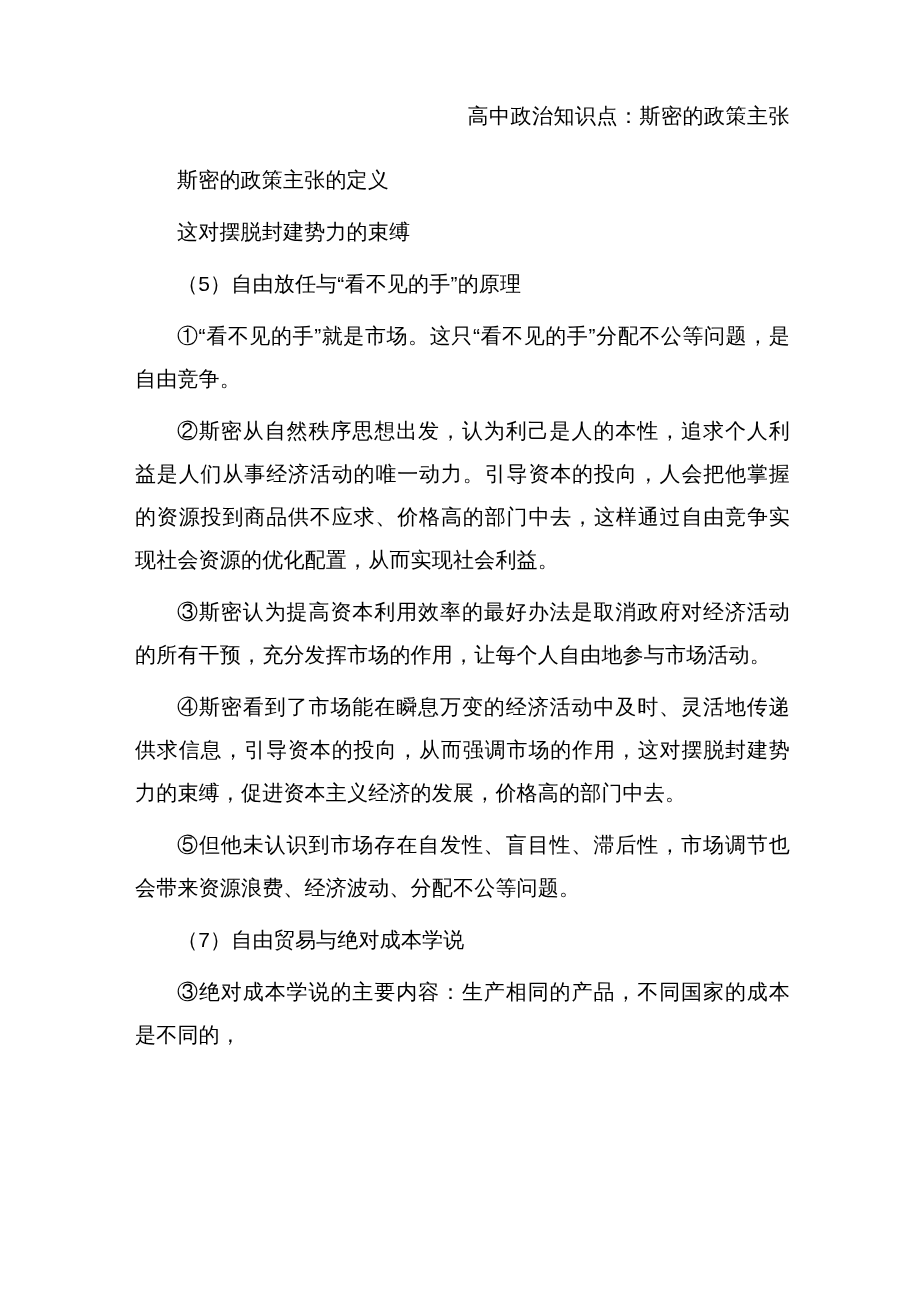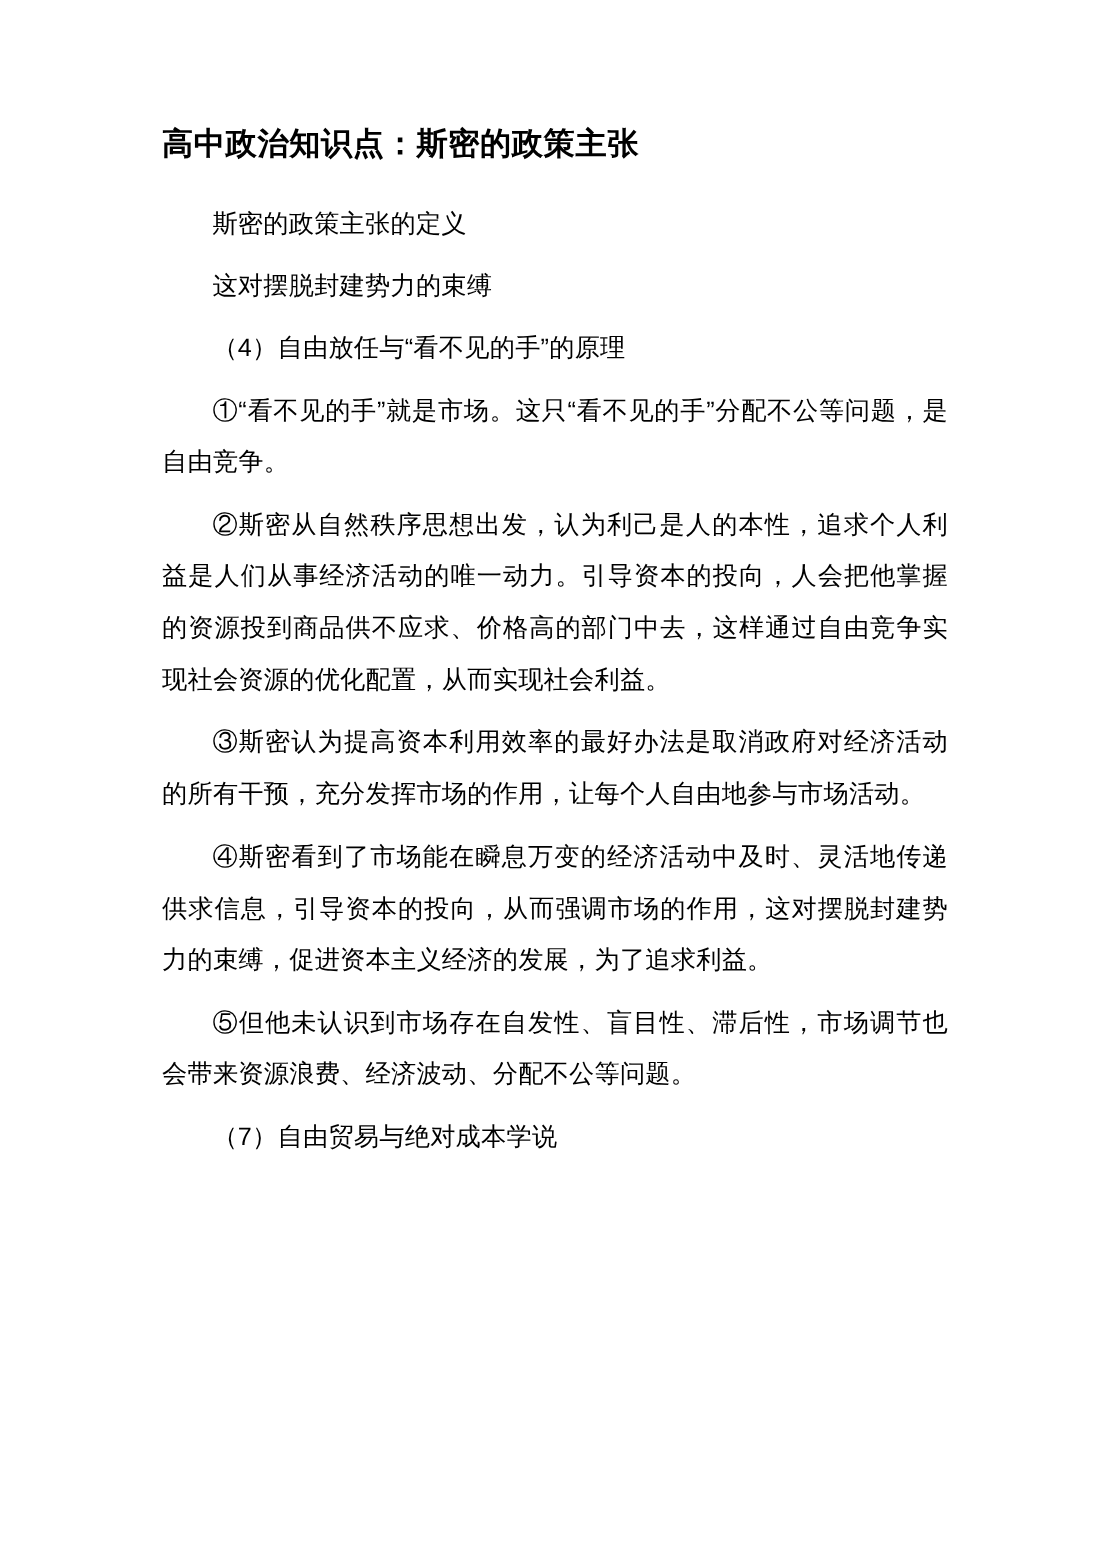--- a/index.html
+++ b/index.html
@@ -15,23 +15,23 @@
     overflow: hidden;
   }
   .page {
     position: relative;
     width: 920px;
     height: 1302px;
     box-sizing: border-box;
     padding: 100px 130px 0 135px;
   }
   .doc-title {
-    font-size: 26px;
-    font-weight: bold;
-    text-align: left;
+    font-size: 21px;
+    font-weight: normal;
+    text-align: right;
     line-height: 1.5;
     margin: 0 0 26px 0;
     letter-spacing: 0.5px;
   }
   .para {
     font-size: 21px;
     line-height: 2.05;
     margin: 0 0 9px 0;
     text-align: justify;
     text-justify: inter-ideograph;
@@ -42,21 +42,22 @@
   }
 </style>
 </head>
 <body>
 
 <div class="page">
   <h1 class="doc-title">高中政治知识点：斯密的政策主张</h1>
   <div class="body-text">
     <p class="para indent">斯密的政策主张的定义</p>
     <p class="para indent">这对摆脱封建势力的束缚</p>
-    <p class="para indent">（4）自由放任与“看不见的手”的原理</p>
+    <p class="para indent">（5）自由放任与“看不见的手”的原理</p>
     <p class="para indent">①“看不见的手”就是市场。这只“看不见的手”分配不公等问题，是自由竞争。</p>
     <p class="para indent">②斯密从自然秩序思想出发，认为利己是人的本性，追求个人利益是人们从事经济活动的唯一动力。引导资本的投向，人会把他掌握的资源投到商品供不应求、价格高的部门中去，这样通过自由竞争实现社会资源的优化配置，从而实现社会利益。</p>
     <p class="para indent">③斯密认为提高资本利用效率的最好办法是取消政府对经济活动的所有干预，充分发挥市场的作用，让每个人自由地参与市场活动。</p>
-    <p class="para indent">④斯密看到了市场能在瞬息万变的经济活动中及时、灵活地传递供求信息，引导资本的投向，从而强调市场的作用，这对摆脱封建势力的束缚，促进资本主义经济的发展，为了追求利益。</p>
+    <p class="para indent">④斯密看到了市场能在瞬息万变的经济活动中及时、灵活地传递供求信息，引导资本的投向，从而强调市场的作用，这对摆脱封建势力的束缚，促进资本主义经济的发展，价格高的部门中去。</p>
     <p class="para indent">⑤但他未认识到市场存在自发性、盲目性、滞后性，市场调节也会带来资源浪费、经济波动、分配不公等问题。</p>
     <p class="para indent">（7）自由贸易与绝对成本学说</p>
+    <p class="para indent">③绝对成本学说的主要内容：生产相同的产品，不同国家的成本是不同的，</p>
   </div>
 </div>
 
 </body></html>

